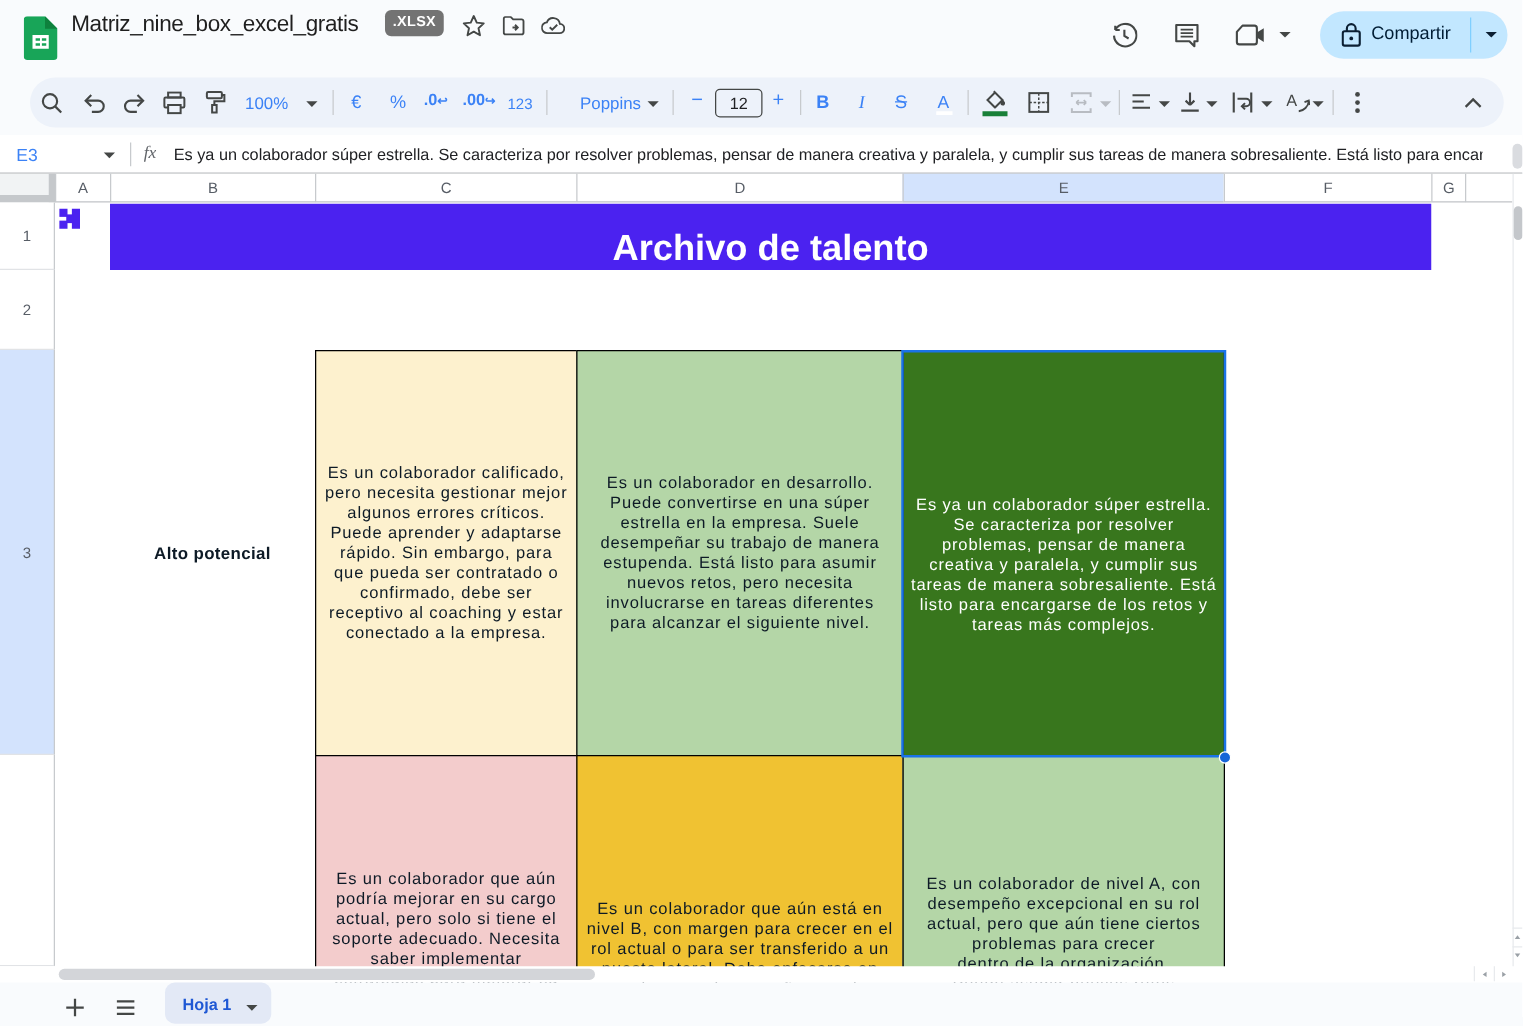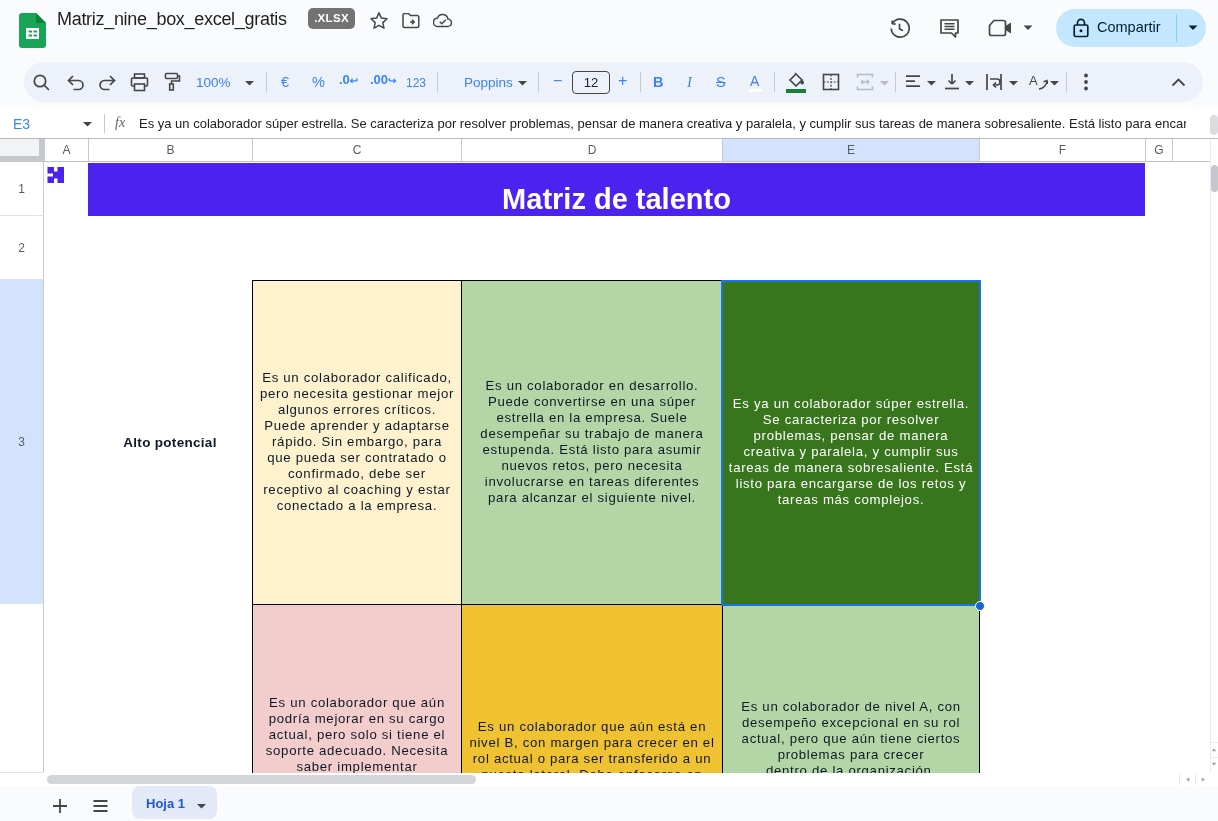--- a/index.html
+++ b/index.html
@@ -232,21 +232,21 @@
 <div id="canvas">
 
   <svg class="abs" style="left:47px;top:166px;" width="18" height="18" viewBox="0 0 18 18">
     <rect x="0.5" y="1" width="6.5" height="6.5" fill="#4b22f0"></rect>
     <rect x="0.5" y="10.5" width="6.5" height="6.5" fill="#4b22f0"></rect>
     <rect x="10.5" y="1" width="6.5" height="16" fill="#4b22f0"></rect>
     <rect x="6" y="5.5" width="5.5" height="7" fill="#4b22f0"></rect>
   </svg>
 
   <div class="abs" style="left:88px;top:163px;width:1057px;height:53px;background:#4b22f0;"></div>
-  <div class="abs" style="left:88px;top:185px;width:1057px;text-align:center;font-size:29px;font-weight:bold;color:#fff;line-height:29px;">Matriz de talento</div>
+  <div class="abs" style="left:88px;top:185px;width:1057px;text-align:center;font-size:29px;font-weight:bold;color:#fff;line-height:29px;">Archivo de talento</div>
 
   <div class="abs" style="left:88px;top:280px;width:164px;height:324px;display:flex;align-items:center;justify-content:center;font-size:13.5px;font-weight:bold;letter-spacing:0.3px;color:#0d1a26;">Alto potencial</div>
 
   <div class="abs" style="left:252px;top:280px;width:210px;height:325px;background:#fdf1ce;border:1px solid #000;"></div>
   <div class="abs" style="left:461px;top:280px;width:262px;height:325px;background:#b4d6a7;border:1px solid #000;"></div>
   <div class="abs" style="left:722px;top:280px;width:258px;height:325px;background:#38761d;border:1px solid #000;"></div>
   <div class="abs" style="left:252px;top:604px;width:210px;height:173px;background:#f3cccc;border:1px solid #000;border-bottom:none;"></div>
   <div class="abs" style="left:461px;top:604px;width:262px;height:173px;background:#f0c232;border:1px solid #000;border-bottom:none;"></div>
   <div class="abs" style="left:722px;top:604px;width:258px;height:173px;background:#b4d6a7;border:1px solid #000;border-bottom:none;"></div>
 

